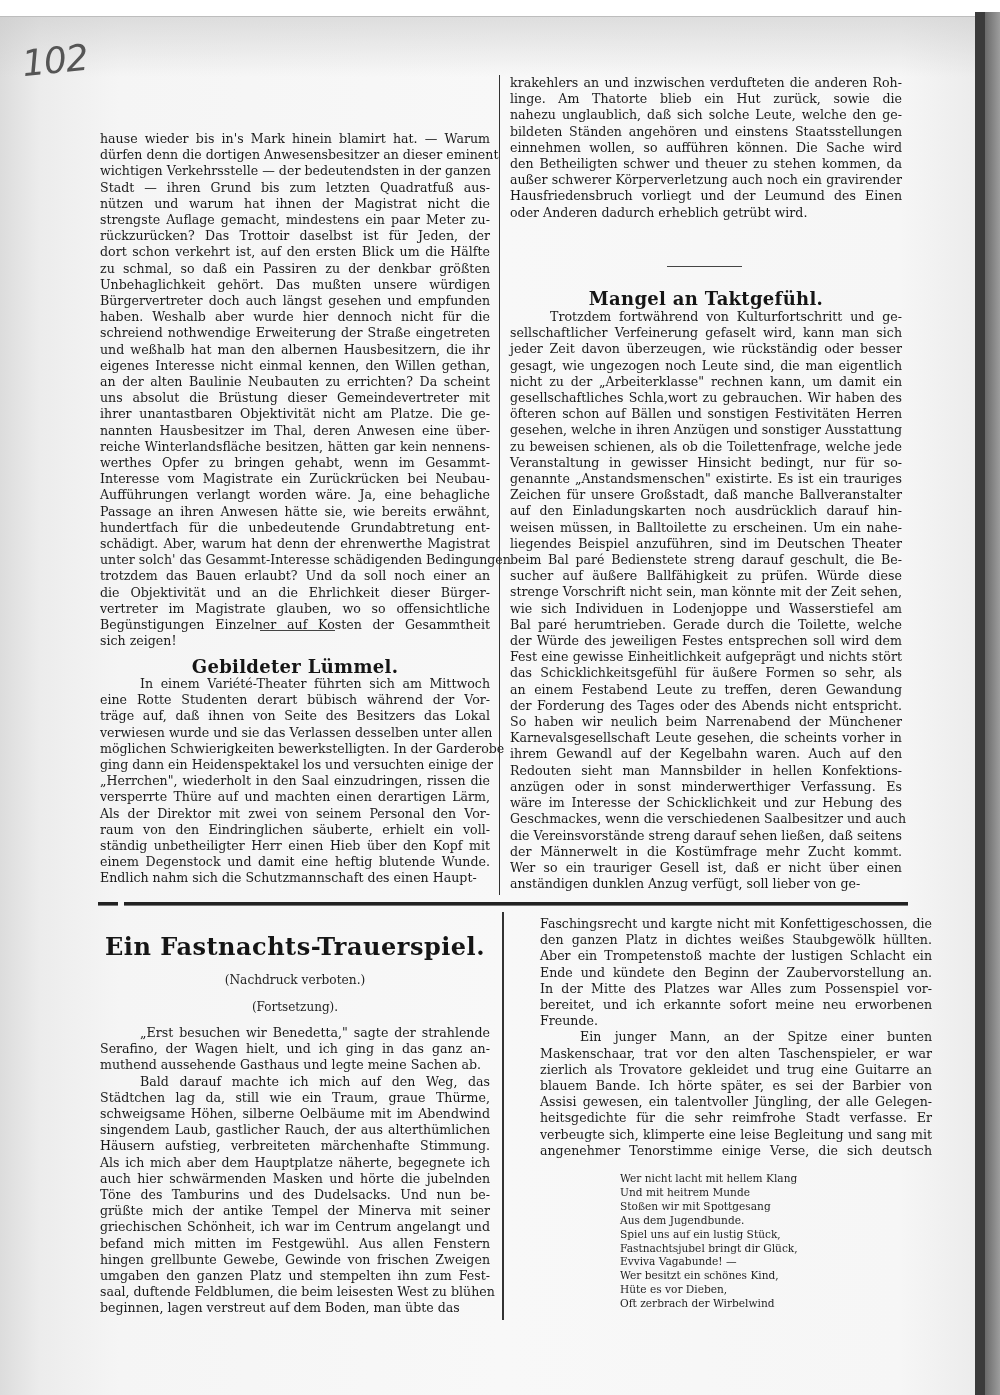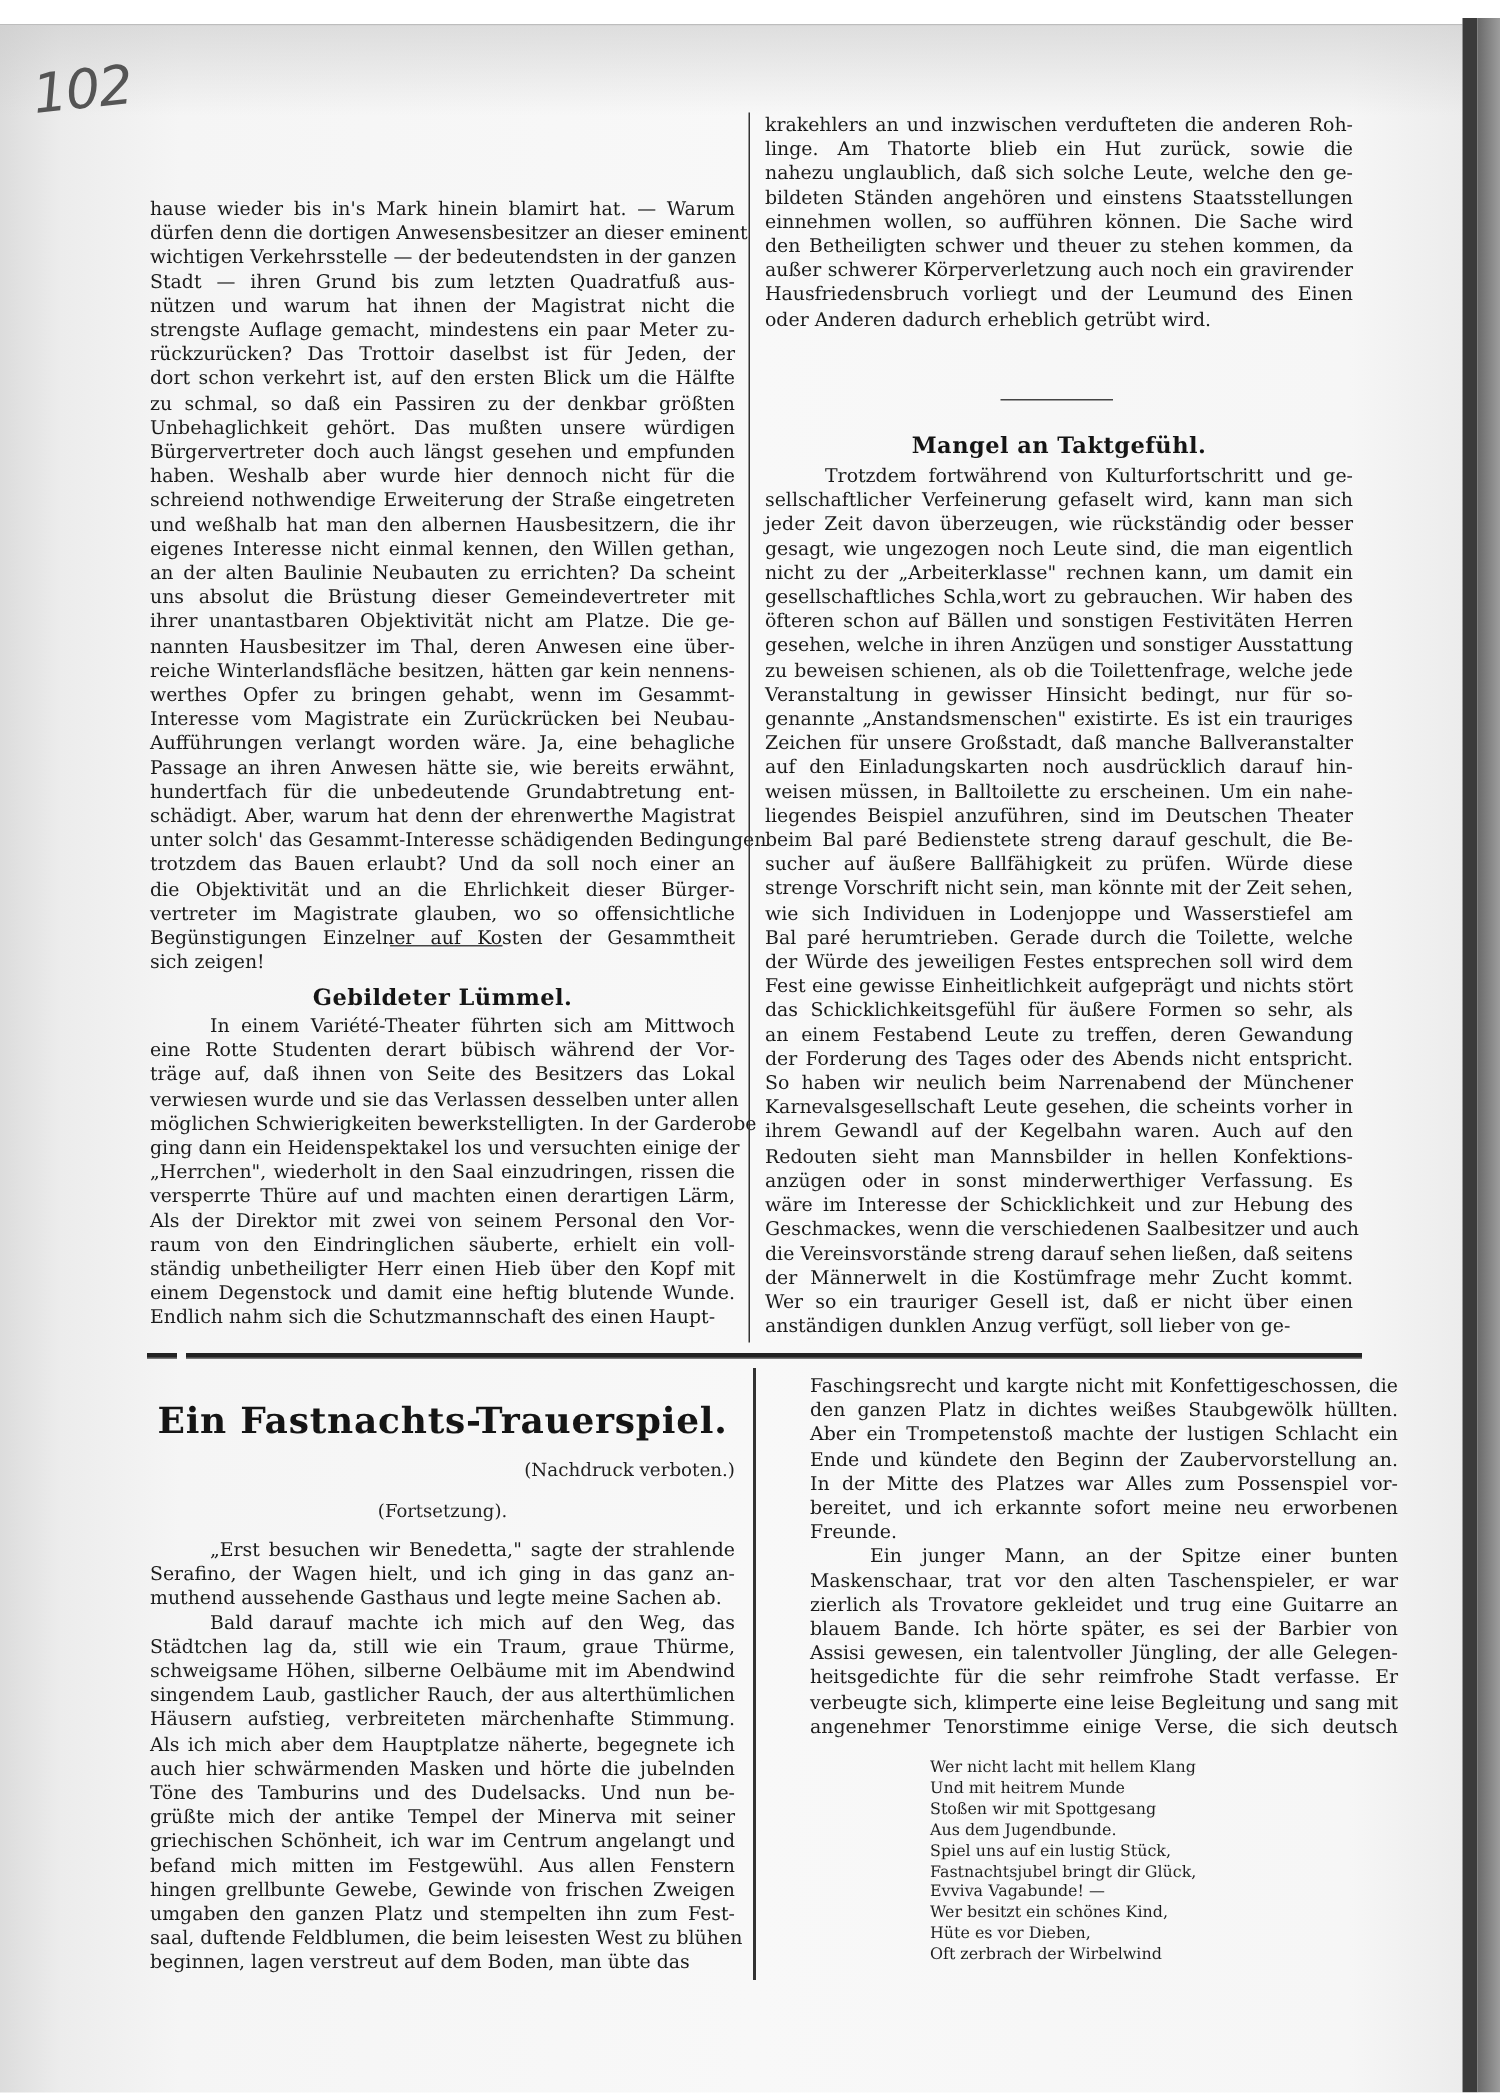--- a/index.html
+++ b/index.html
@@ -67,30 +67,30 @@
       position: absolute; left: 118px; top: 901px; width: 6px; height: 6px; background: #f7f7f7;
     }
     .short-rule { position: absolute; height: 1px; background: #444; }
     .short-rule.left { left: 260px; top: 630px; width: 75px; }
     .short-rule.right { left: 667px; top: 266px; width: 75px; }
     .heading {
       position: absolute; text-align: center;
       font-family: "DejaVu Serif", serif; font-weight: bold;
       color: #151515; white-space: nowrap;
     }
-    .heading.small { font-size: 15px; letter-spacing: 0.3px; }
+    .heading.small { font-size: 18px; letter-spacing: 0.3px; }
     .heading.left-h { left: 100px; width: 390px; top: 656px; }
     .heading.right-h { left: 510px; width: 392px; top: 288px; }
     .heading.big {
       left: 100px; width: 390px; top: 932px;
       font-size: 24px; letter-spacing: 0.5px;
     }
     .note-right {
       position: absolute; left: 100px; width: 390px; top: 973px;
-      text-align: right; font-size: 12.2px; color: #1e1e1e;
+      text-align: center; font-size: 12.2px; color: #1e1e1e;
     }
     .note-center {
       position: absolute; left: 100px; width: 390px; top: 1000px;
       text-align: center; font-size: 12px; color: #1e1e1e;
     }
     .col-left-bottom { top: 1025px; }
     .poem {
       position: absolute; left: 620px; top: 1172px; width: 260px;
       font-family: "DejaVu Serif", serif;
       font-size: 10.6px; line-height: 13.9px; color: #1e1e1e;

